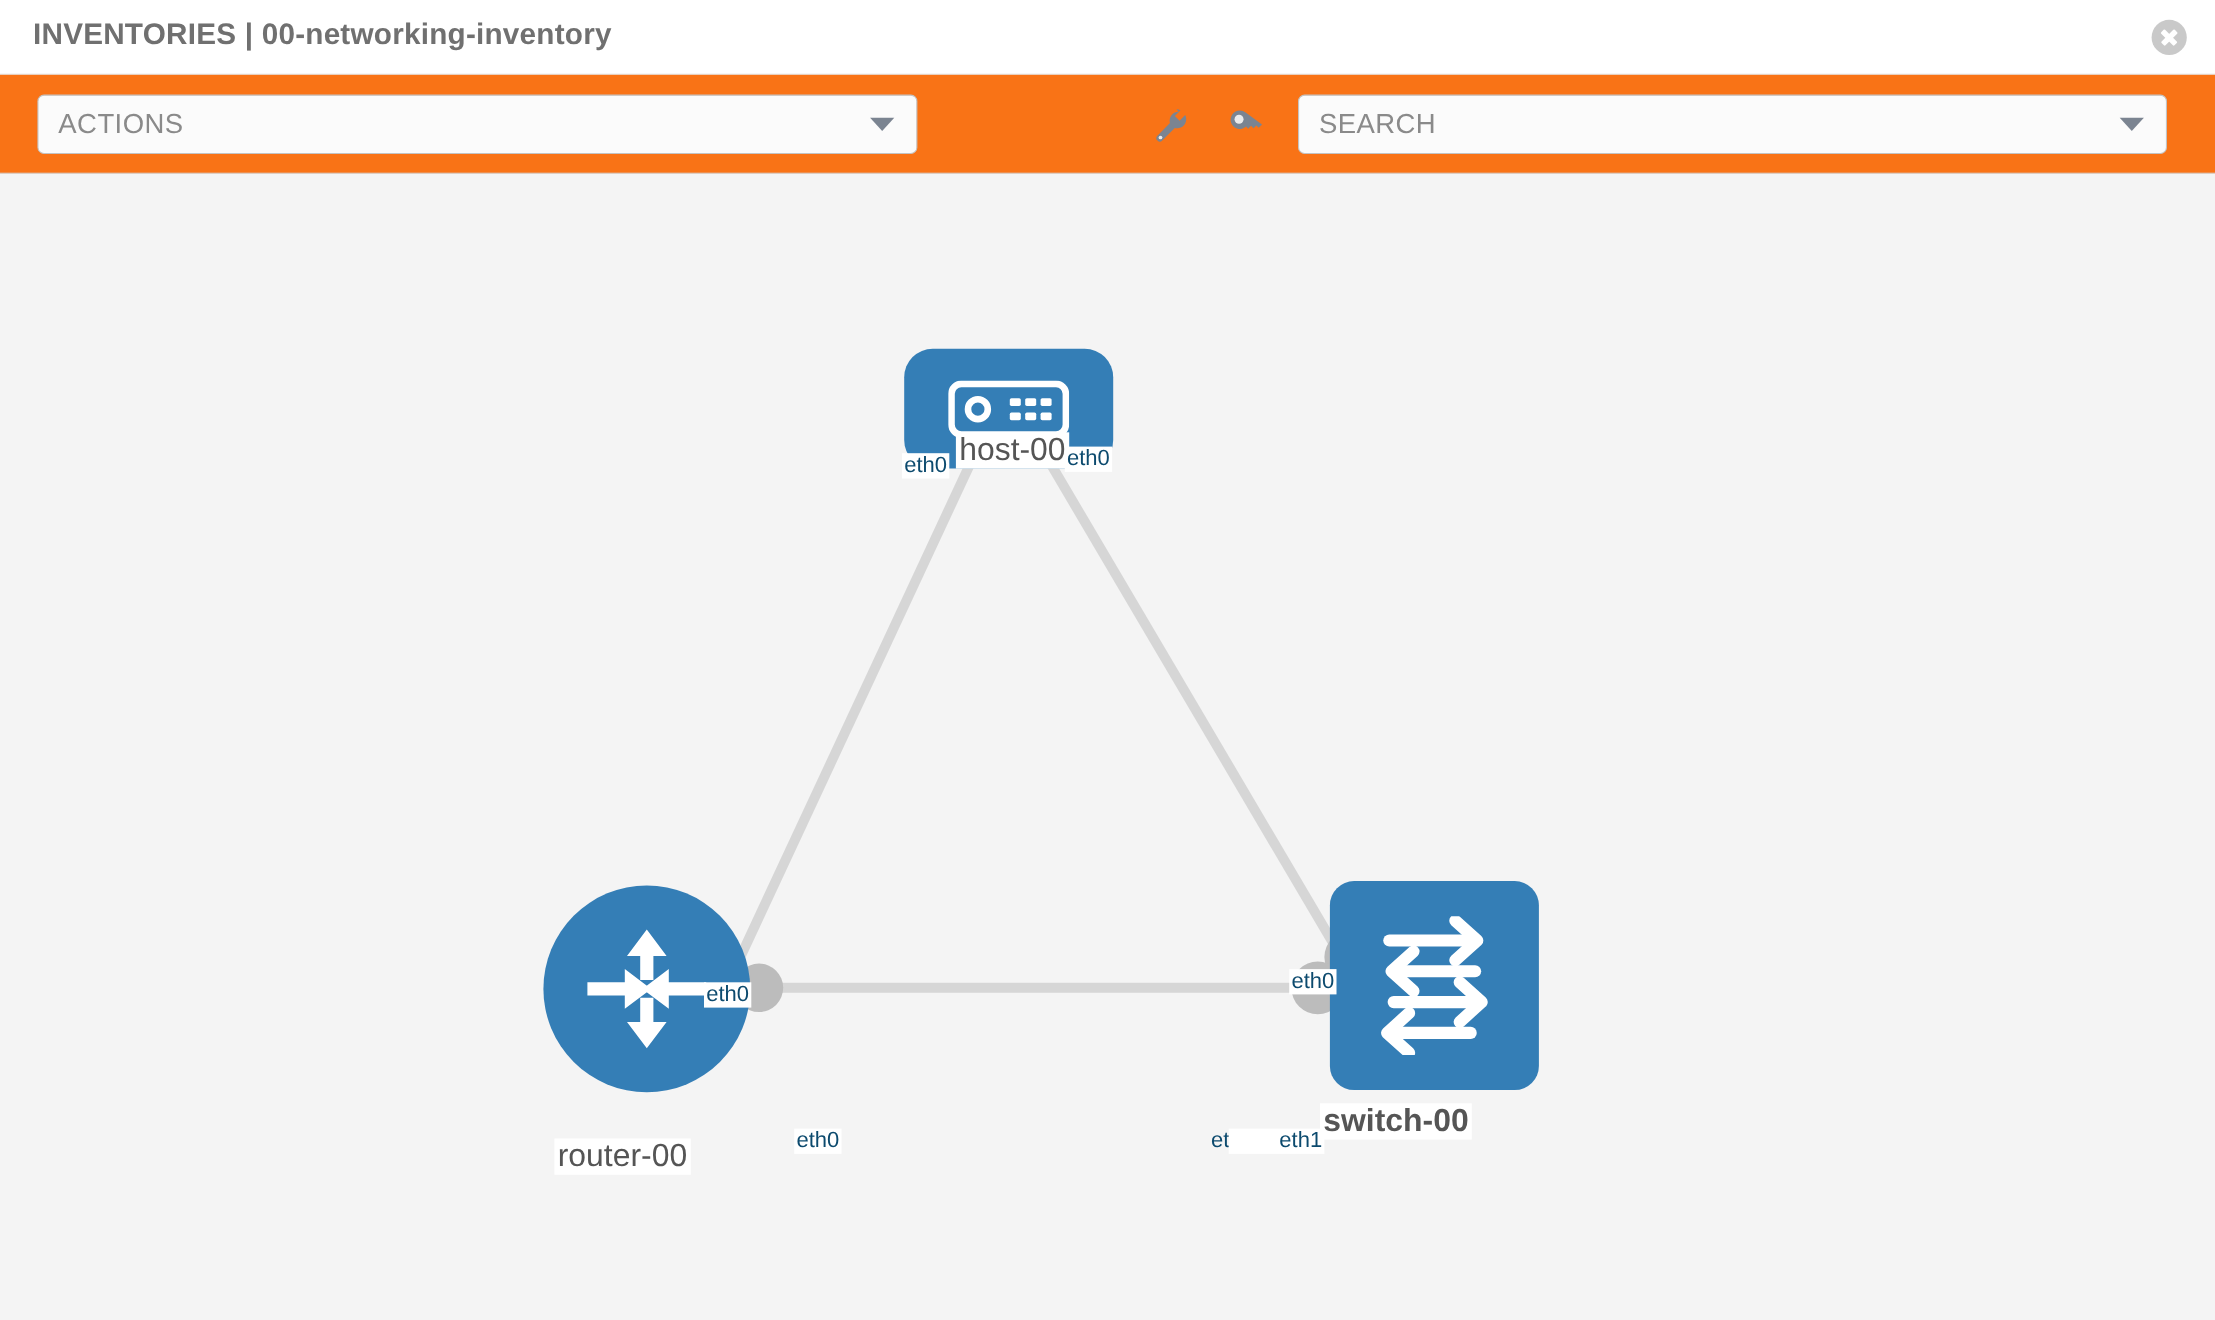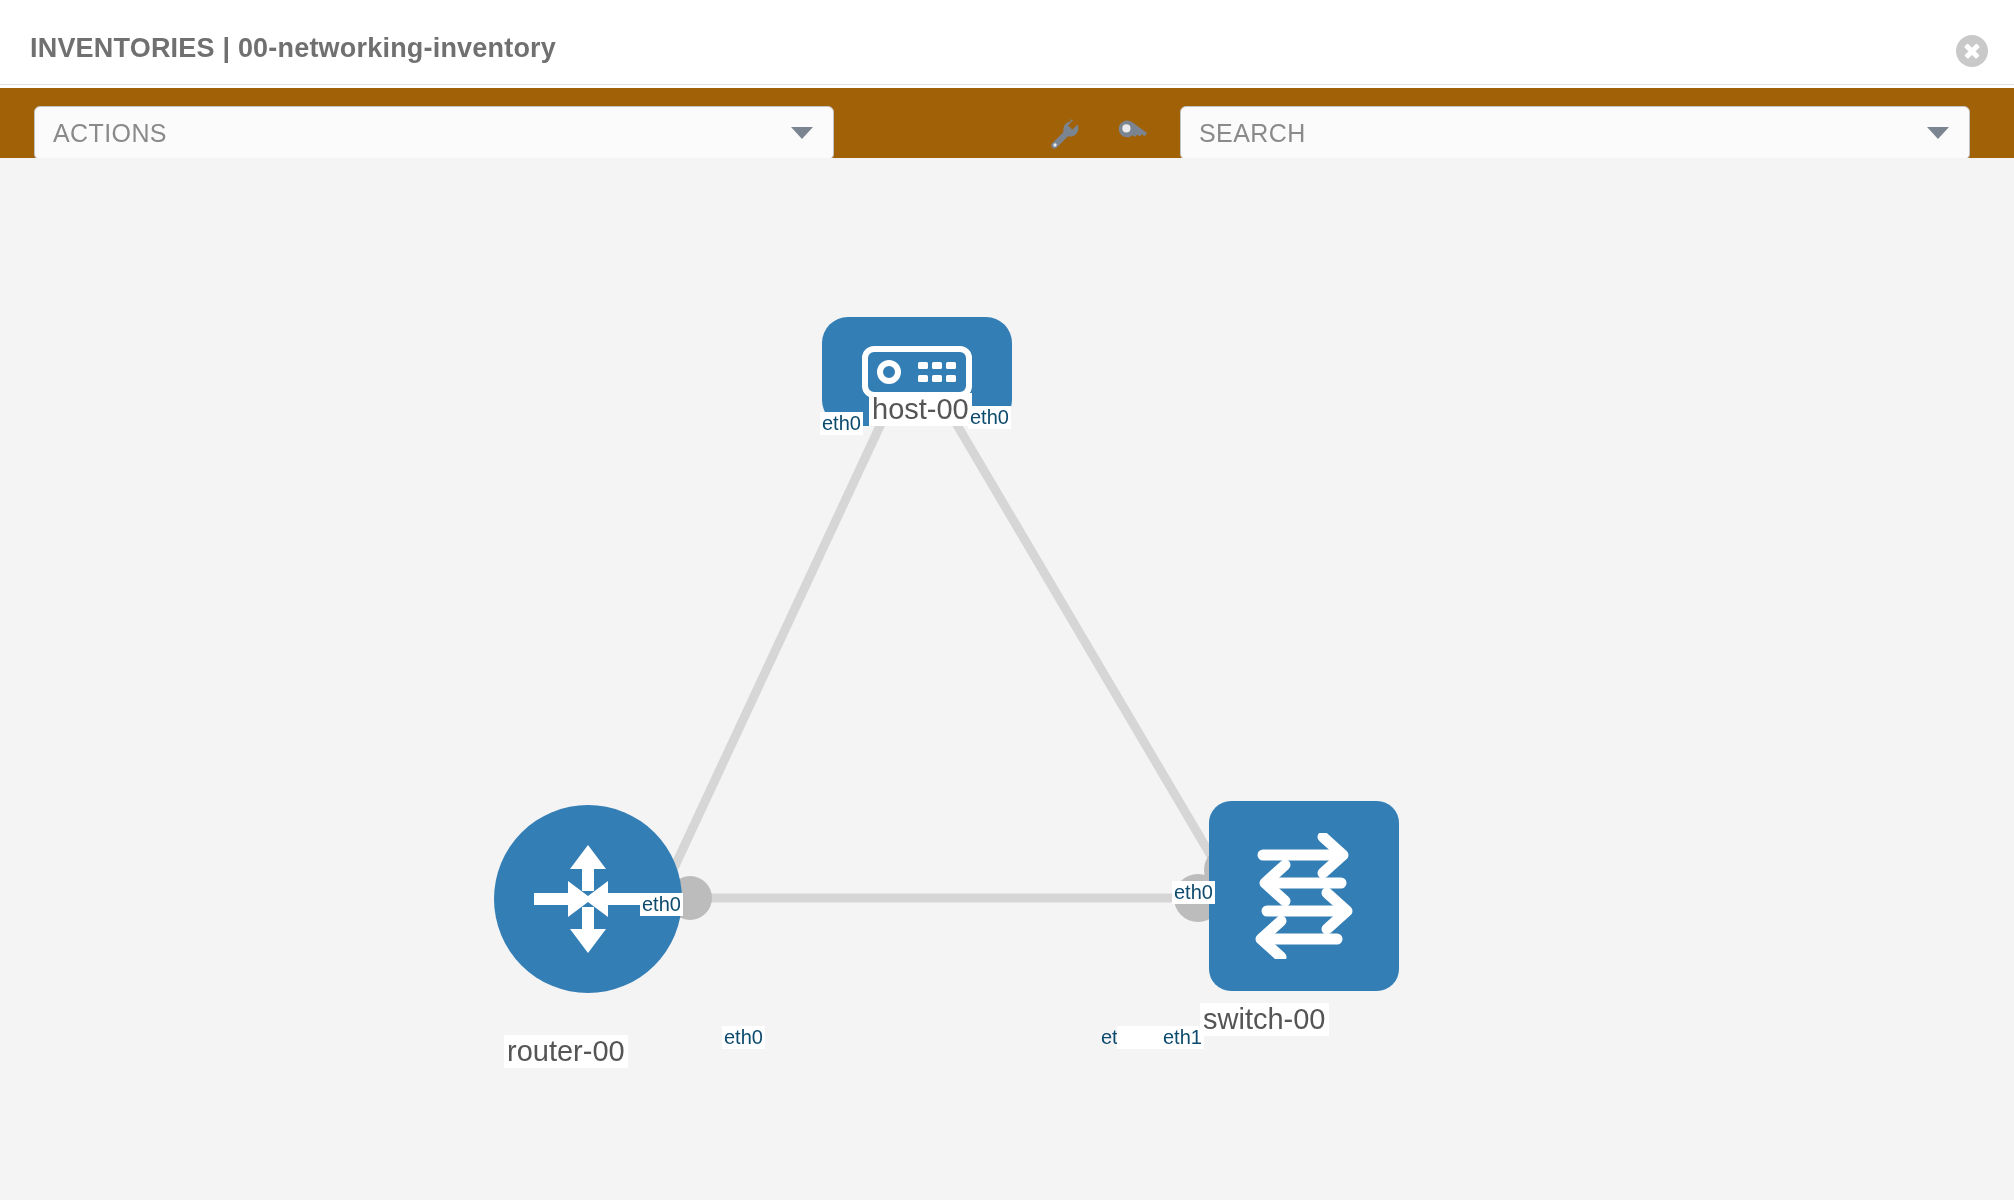--- a/index.html
+++ b/index.html
@@ -6,21 +6,21 @@
   html, body {
     margin: 0; padding: 0;
     width: 2014px; height: 1200px;
     overflow: hidden;
     background: #ffffff;
     font-family: "Liberation Sans", sans-serif;
   }
 
   
   #header {
-    position: absolute; left: 0; top: 17px;
+    position: absolute; left: 0; top: 0;
     width: 2014px; height: 68px;
     background: #ffffff;
     border-bottom: 1px solid #e0e0e0;
   }
   #page-title {
     position: absolute; left: 30px; top: 16px;
     font-size: 27px; font-weight: bold;
     color: #707070; letter-spacing: 0.2px;
     white-space: nowrap;
   }
@@ -35,23 +35,22 @@
     width: 17px; height: 4.5px; border-radius: 1px;
     background: #ffffff;
   }
   #close-btn::before { transform: translate(-50%,-50%) rotate(45deg); }
   #close-btn::after  { transform: translate(-50%,-50%) rotate(-45deg); }
 
   
   #toolbar {
     position: absolute; left: 0; top: 68px;
     width: 2014px; height: 90px;
-    background: #a16207;
+    background: #f97316;
     border-bottom: 1px solid #d2d2d2;
-    margin-top: 20px;
   }
   .field {
     position: absolute; top: 18px; height: 54px;
     background: #fbfbfb;
     border: 1px solid #c3c3c3;
     border-radius: 6px;
   }
   #actions-select { left: 34px; width: 800px; }
   #search-field   { left: 1180px; width: 790px; text-align: center; }
   .field-label {
@@ -207,18 +206,18 @@
         <polyline points="82,4 102,22 82,40"></polyline>
         <line x1="26" y1="50" x2="100" y2="50"></line>
         <polyline points="44,32 24,50 44,68"></polyline>
         <line x1="26" y1="78" x2="104" y2="78"></line>
         <polyline points="86,60 106,78 86,96"></polyline>
         <line x1="22" y1="106" x2="96" y2="106"></line>
         <polyline points="40,88 20,106 40,124"></polyline>
       </g>
     </svg>
   </div>
-  <div class="node-label" style="left:1200px; top:845px;">switch-00</div>
+  <div class="node-label" style="left:1200px; top:845px;font-weight:bold;">switch-00</div>
   <div class="edge-label" style="left:1172px; top:723px;">eth0</div>
   <div class="edge-label" style="left:1099px; top:868px; background:transparent;">eth</div>
   <div class="edge-label" style="left:1117px; top:868px;padding-left:46px;">eth1</div>
 
 </div>
 
 </body></html>

